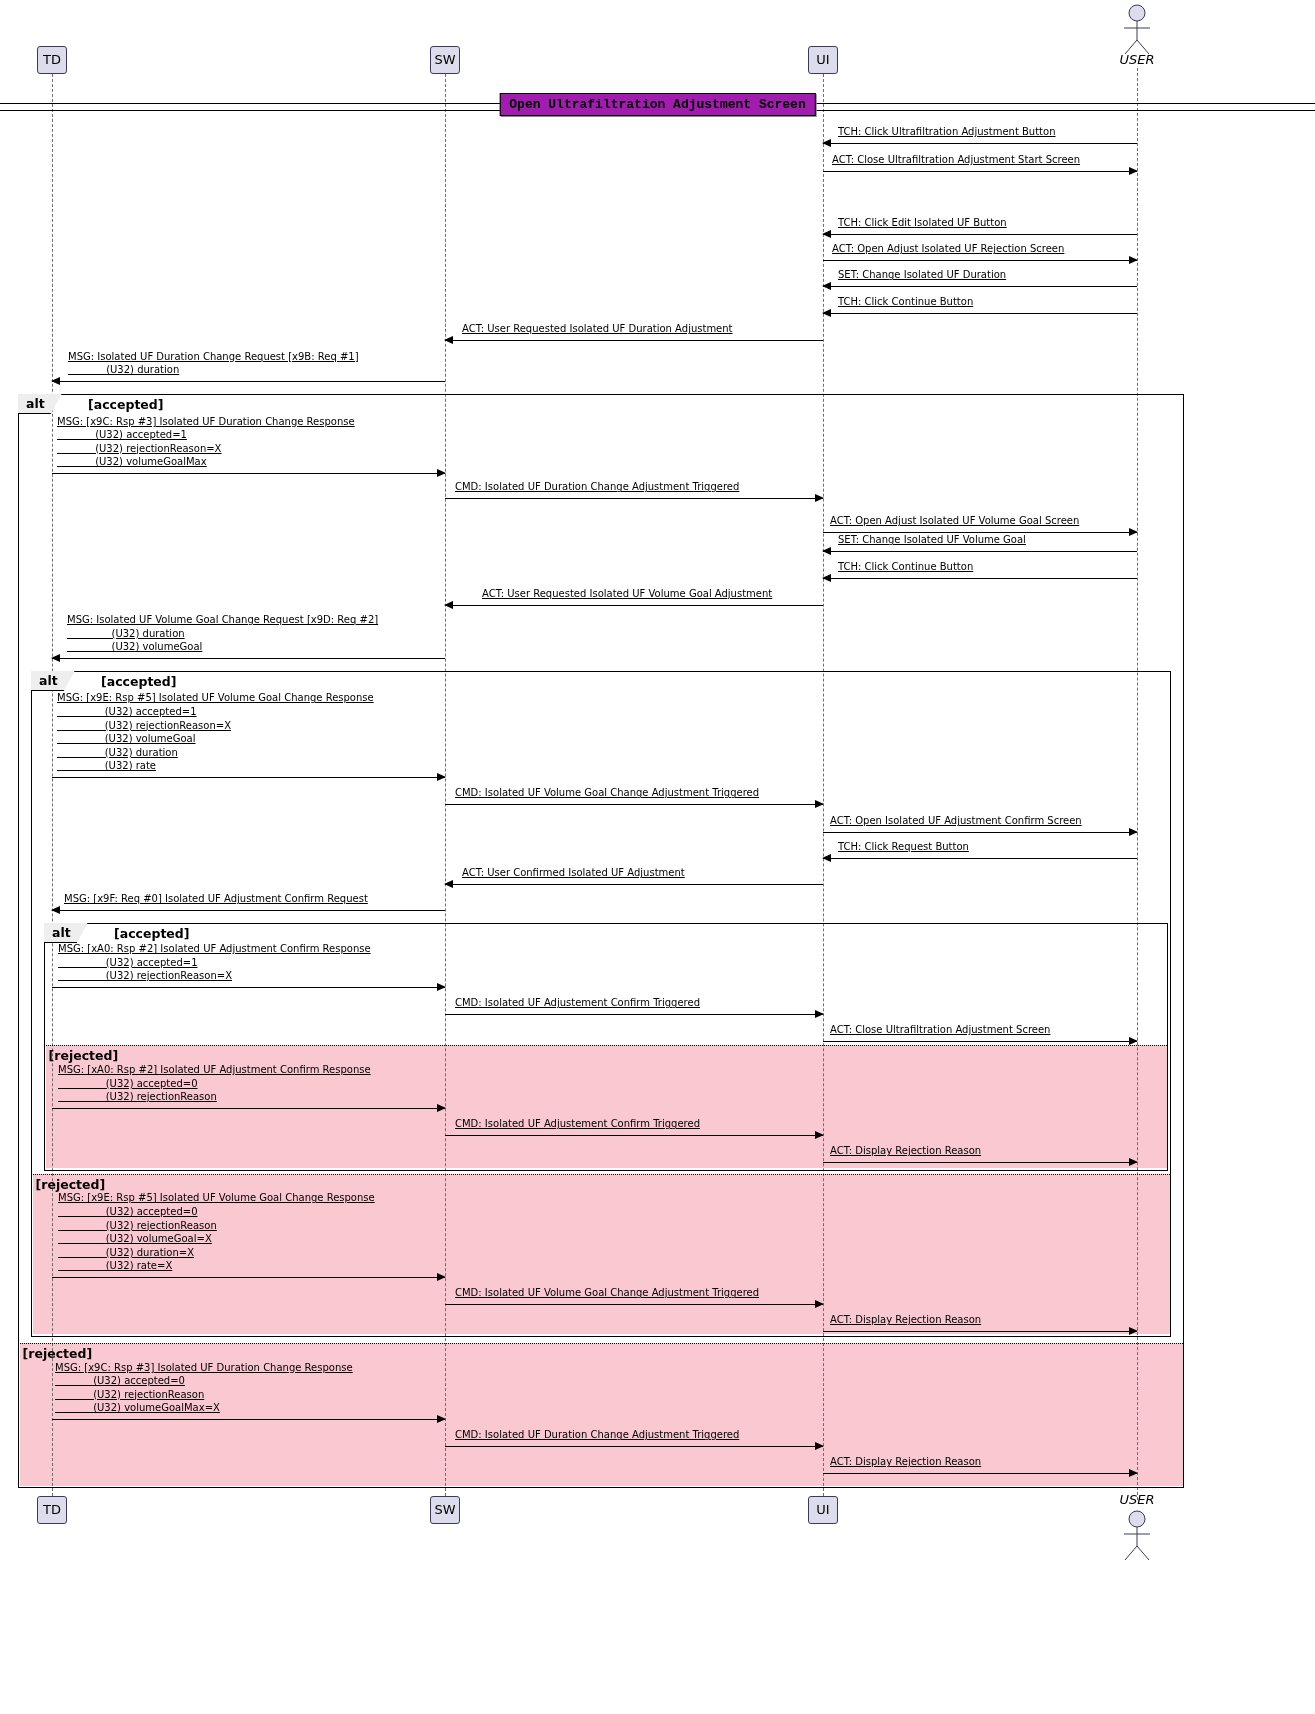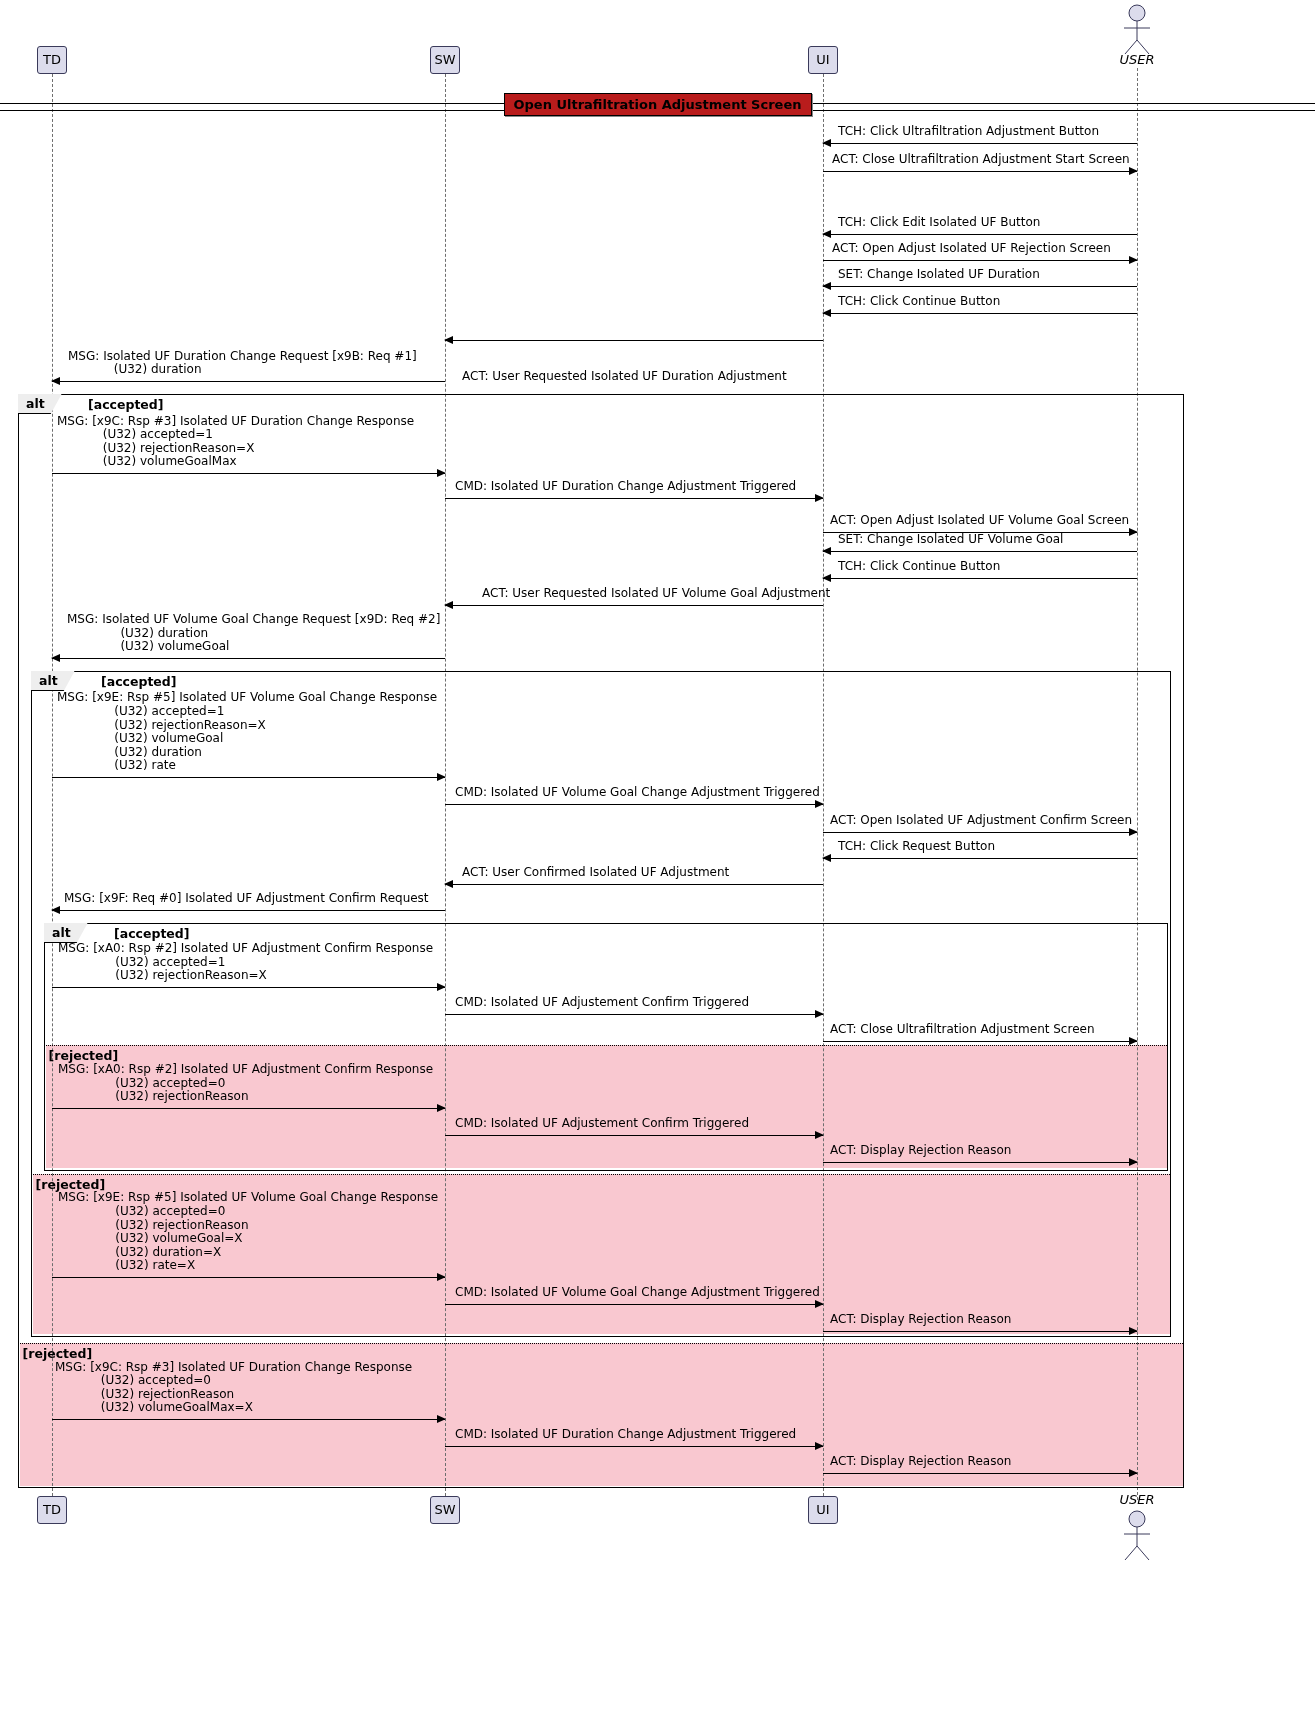--- a/index.html
+++ b/index.html
@@ -21,44 +21,45 @@
   .actor{position:absolute;z-index:6;font-style:italic;}
   .actor .label{position:absolute;left:50%;transform:translateX(-50%);
     top:48px;font-size:13px;white-space:nowrap;}
 
   
   .divider{position:absolute;left:0;width:100%;height:8px;z-index:3;}
   .divider .rule{position:absolute;left:0;width:100%;top:0;height:8px;
     border-top:1.5px solid #000;border-bottom:1.5px solid #000;box-sizing:border-box;}
   .divider .title{
     position:absolute;top:-10px;left:50%;transform:translateX(-50%);
-    background:#b91c1c;border:1.6px solid #000;
+    background:#a21caf;border:1.6px solid #000;
     padding:3px 9px;font-size:13px;font-weight:bold;white-space:nowrap;
     box-shadow:1px 1px 0 #888;
+    font-family:Liberation Mono, monospace;
   }
 
   
   .frag{position:absolute;box-sizing:border-box;border:1.6px solid #000;z-index:2;background:transparent;}
   .frag-label{
     position:absolute;top:0;left:0;background:#eeeeee;border-right:1.6px solid #000;border-bottom:1.6px solid #000;
     font-size:12.5px;font-weight:bold;padding:2px 16px 2px 8px;z-index:5;
     clip-path:polygon(0 0,100% 0,calc(100% - 11px) 100%,0 100%);
   }
   .frag-cond{position:absolute;font-size:12.5px;font-weight:bold;z-index:5;white-space:nowrap;}
   .alt-sep{position:absolute;border-top:1.4px dotted #000;z-index:4;}
   .alt-region{position:absolute;z-index:1;}
 
   
   .msg{position:absolute;height:0;z-index:4;}
   .msg .line{position:absolute;left:0;top:0;width:100%;border-top:1.3px solid #000;}
   .msg .head{position:absolute;top:-4.5px;width:0;height:0;
     border-top:4.5px solid transparent;border-bottom:4.5px solid transparent;}
   .msg .head.right{right:-1px;border-left:9px solid #000;}
   .msg .head.left{left:-1px;border-right:9px solid #000;}
-  .msglabel{position:absolute;font-size:12px;color:#000;white-space:pre;z-index:5;line-height:13.5px;}
+  .msglabel{position:absolute;font-size:10px;color:#000;white-space:pre;z-index:5;line-height:13.5px;text-decoration:underline;}
   .msglabel.multi{line-height:13.6px;}
 </style>
 </head>
 <body>
 
 <div id="diagram">
     <div class="alt-region" style="left:45.6px;top:1045px;width:1121px;height:123px;background:#f9c8d0;"></div>
     <div class="alt-region" style="left:32.6px;top:1174px;width:1137px;height:160px;background:#f9c8d0;"></div>
     <div class="alt-region" style="left:19.6px;top:1343px;width:1163px;height:143px;background:#f9c8d0;"></div>
     <div class="lifeline" style="left:52px;top:74px;height:1422px;"></div>
@@ -134,21 +135,21 @@
     <div class="msglabel" style="left:838px;top:268.4px;">SET: Change Isolated UF Duration</div>
     <div class="msg" style="left:823px;top:313px;width:314px;">
       <div class="line"></div>
       <div class="head left"></div>
     </div>
     <div class="msglabel" style="left:838px;top:295.4px;">TCH: Click Continue Button</div>
     <div class="msg" style="left:445px;top:340px;width:378px;">
       <div class="line"></div>
       <div class="head left"></div>
     </div>
-    <div class="msglabel" style="left:462px;top:322.4px;margin-top:48px;">ACT: User Requested Isolated UF Duration Adjustment</div>
+    <div class="msglabel" style="left:462px;top:322.4px;">ACT: User Requested Isolated UF Duration Adjustment</div>
     <div class="msg" style="left:52px;top:381px;width:393px;">
       <div class="line"></div>
       <div class="head left"></div>
     </div>
     <div class="msglabel multi" style="left:68px;top:349.8px;">MSG: Isolated UF Duration Change Request [x9B: Req #1]
             (U32) duration</div>
     <div class="msg" style="left:52px;top:473px;width:393px;">
       <div class="line"></div>
       <div class="head right"></div>
     </div>

